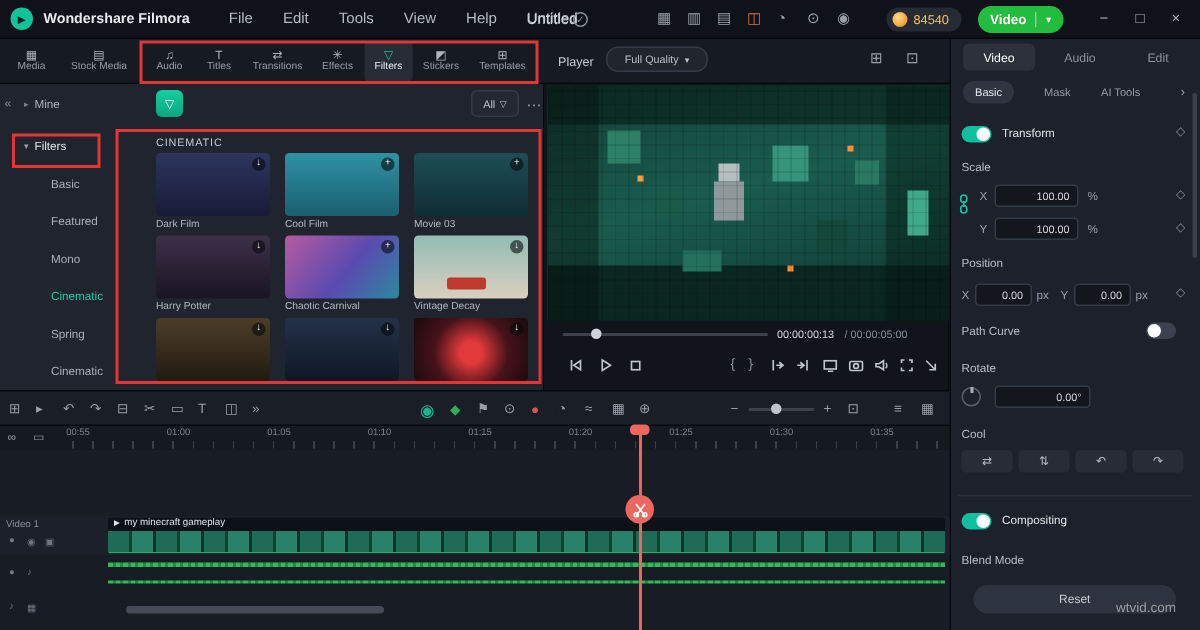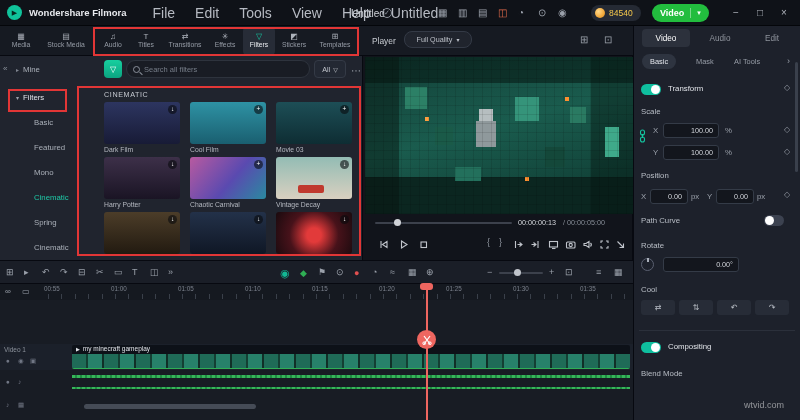--- a/index.html
+++ b/index.html
@@ -5,21 +5,21 @@
   *{margin:0;padding:0;box-sizing:border-box}
   html,body{background:#000}
   .app{position:relative;width:800px;height:420px;overflow:hidden;background:#14171e;
        font-family:"Liberation Sans",sans-serif;color:#c6c9d0}
   .abs{position:absolute}
   .ic{font-size:10px;line-height:1;color:#9aa0aa}
   
   .menubar{left:0;top:0;width:800px;height:26px;background:#0f1218;border-bottom:1px solid #04060a;display:flex;align-items:center}
   .logo{width:15px;height:15px;border-radius:50%;background:#10c39b;display:flex;align-items:center;justify-content:center;color:#06281f;font-size:7px;margin:0 7px}
   .brand{font-size:9.5px;color:#e8eaee;font-weight:bold;margin-right:16px;white-space:nowrap}
-  .menu-item{padding:0 10px;font-size:14px;color:#b6bac2;cursor:default}
+  .menu-item{padding:0 10px;font-size:10px;color:#b6bac2;cursor:default}
   .coinpill{position:absolute;left:591px;top:5px;height:16px;border-radius:8px;background:#252a34;display:flex;align-items:center;padding:0 8px 0 4px;gap:4px}
   .coin{width:10px;height:10px;border-radius:50%;background:radial-gradient(circle at 35% 35%,#ffd98a,#f2a93b 60%,#c97f1d)}
   .coins-num{font-size:8.5px;color:#f5c84c}
   .exportbtn{position:absolute;left:652px;top:4px;height:18px;border-radius:9px;background:#22bd3e;display:flex;align-items:center;padding:0 8px;gap:6px;color:#fff}
   .exportbtn .lbl{font-size:9px;font-weight:bold}
   .exportbtn .sep{width:1px;height:10px;background:rgba(255,255,255,.4)}
   .winbtn{position:absolute;top:7px;font-size:10px;color:#aeb2ba}
   
   .toolbar{left:0;top:26px;width:633px;height:30px;background:#161a22;border-bottom:1px solid #070910}
   .tab{position:absolute;top:1px;height:28px;display:flex;flex-direction:column;align-items:center;justify-content:center;gap:1px;border-radius:4px}
@@ -208,24 +208,20 @@
     <div class="side-item" style="left:34px;top:163px">
         <span>Spring</span>
       </div>
     <div class="side-item" style="left:34px;top:188px">
         <span>Cinematic</span>
       </div>
 
     <div class="funbtn">
         <span>▽</span>
       </div>
-    <div class="searchbox">
-      <span class="mag"></span>
-      <input placeholder="Search all filters" style="">
-    </div>
     <div class="allchip">
       <span>All</span>
       <span style="font-size:6px">▽</span>
     </div>
     <span class="abs ic" style="left:351px;top:10px">⋯</span>
 
     <span class="abs" style="left:104px;top:34px;font-size:7.2px;letter-spacing:.6px;color:#c6cad1">CINEMATIC</span>
 
     <div class="card" style="left:104px;top:46px">
       <div class="thumb t1">
@@ -431,21 +427,21 @@
   <span class="prop-label" style="left:757px;top:193px;color:#9aa0aa">px</span>
   <span class="dia" style="left:784px;top:191px">◇</span>
 
   <span class="prop-label" style="left:641px;top:217px">Path Curve</span>
   <span class="tgl" style="left:764px;top:215px"></span>
 
   <span class="prop-label" style="left:641px;top:242px">Rotate</span>
   <span class="abs" style="left:641px;top:258px;width:13px;height:13px;border:1.5px solid #5a6070;border-radius:50%">
     <span class="abs" style="left:4.5px;top:-1px;width:2px;height:4px;background:#aab0ba"></span>
     </span>
-  <span class="inp" style="left:663px;top:257px;width:76px">
+  <span class="inp" style="left:663px;top:257px;width:64px">
       <span>0.00°</span>
     </span>
 
   <span class="prop-label" style="left:641px;top:286px">Cool</span>
   <span class="fbtn" style="left:641px;top:300px">
       <span>⇄</span>
     </span>
   <span class="fbtn" style="left:679px;top:300px">
       <span>⇅</span>
     </span>
@@ -453,20 +449,23 @@
       <span>↶</span>
     </span>
   <span class="fbtn" style="left:755px;top:300px">
       <span>↷</span>
     </span>
 
   <span class="abs" style="left:639px;top:330px;width:156px;height:1px;background:#2b303b"></span>
   <span class="tgl on" style="left:641px;top:342px"></span>
   <span class="prop-label" style="left:668px;top:343px;color:#e0e3e8">Compositing</span>
   <span class="prop-label" style="left:641px;top:370px">Blend Mode</span>
+  <div class="resetbtn">
+      <span>Reset</span>
+    </div>
   <span class="vscroll"></span>
 
   <div class="abs tl-toolbar">
     <span class="abs ic" style="left:6px;top:7px;font-size:9px">⊞</span>
     <span class="abs ic" style="left:24px;top:7px;font-size:9px">▸</span>
     <span class="abs ic" style="left:42px;top:7px;font-size:9px">↶</span>
     <span class="abs ic" style="left:60px;top:7px;font-size:9px">↷</span>
     <span class="abs ic" style="left:78px;top:7px;font-size:9px">⊟</span>
     <span class="abs ic" style="left:96px;top:7px;font-size:9px">✂</span>
     <span class="abs ic" style="left:114px;top:7px;font-size:9px">▭</span>

